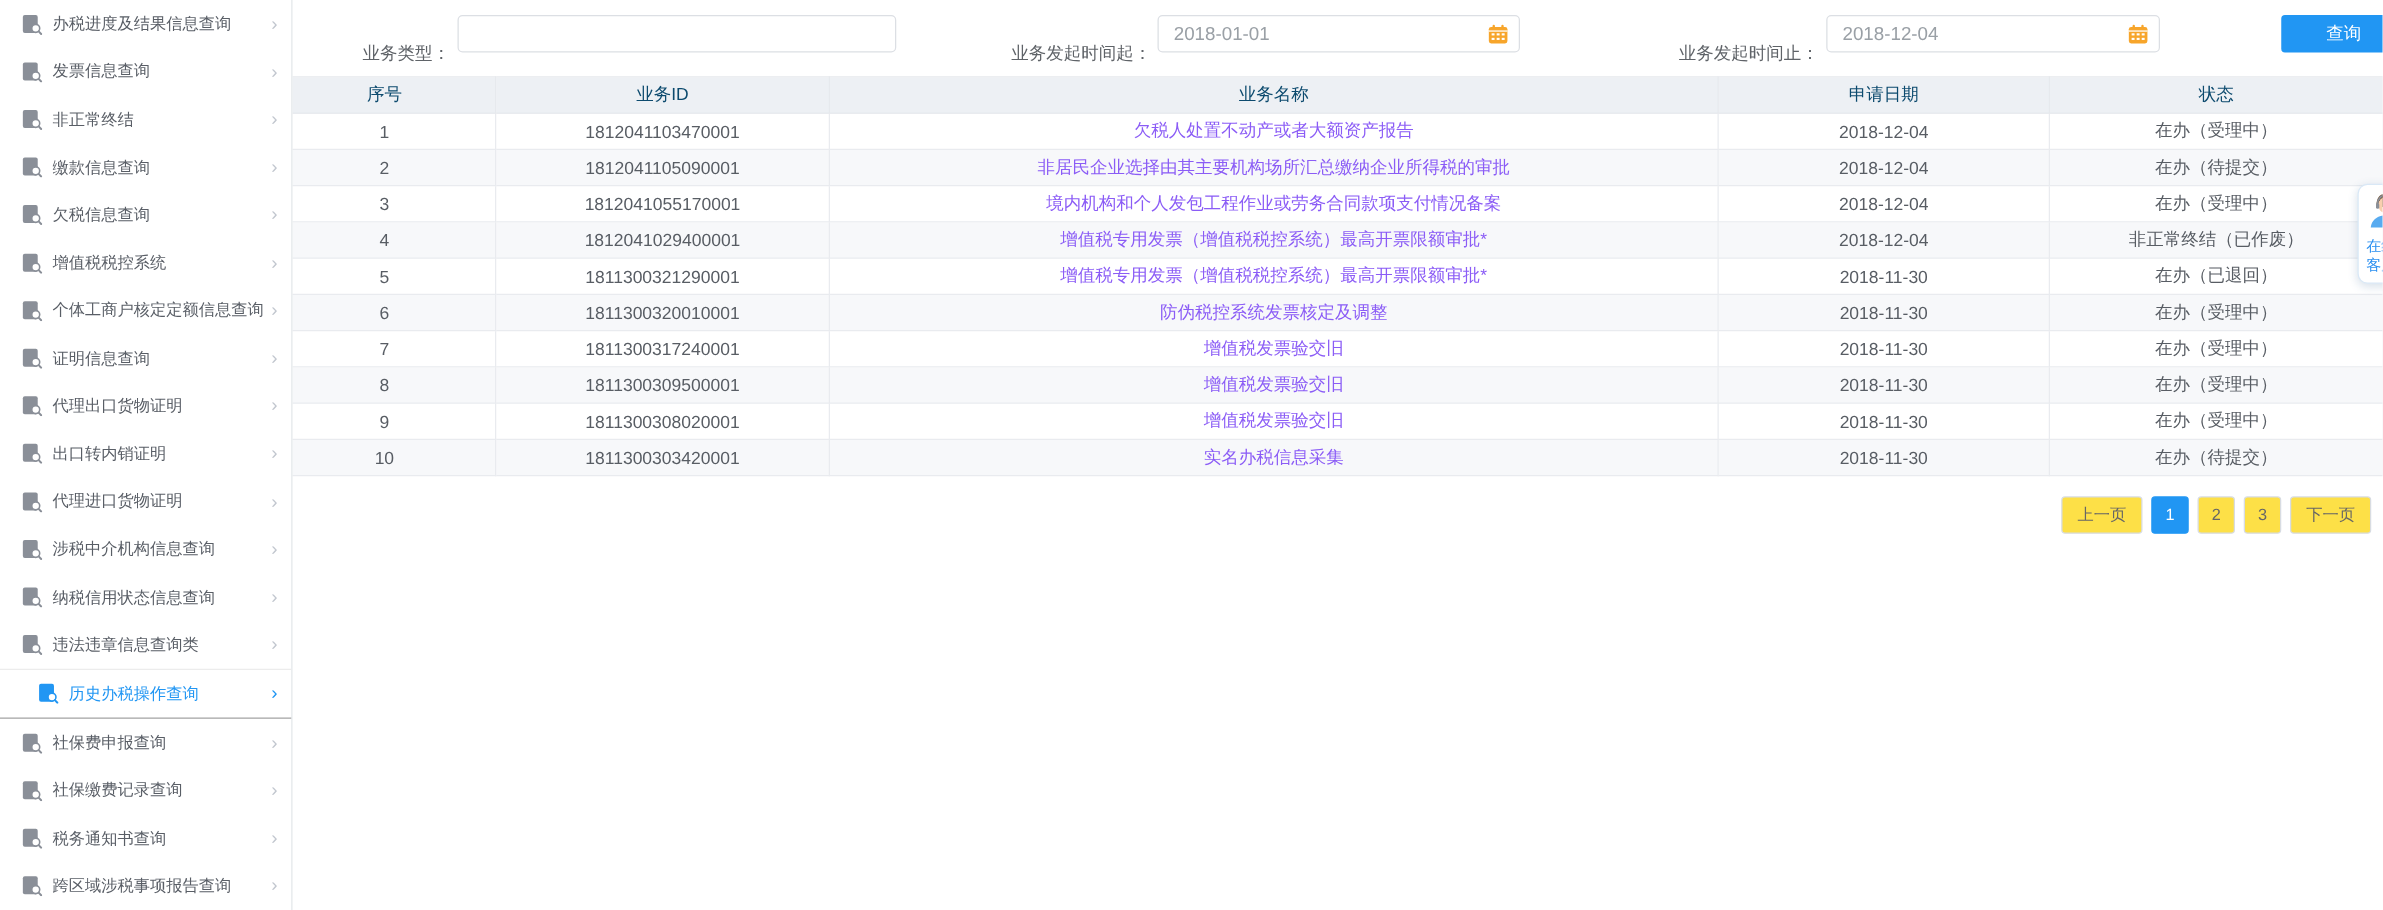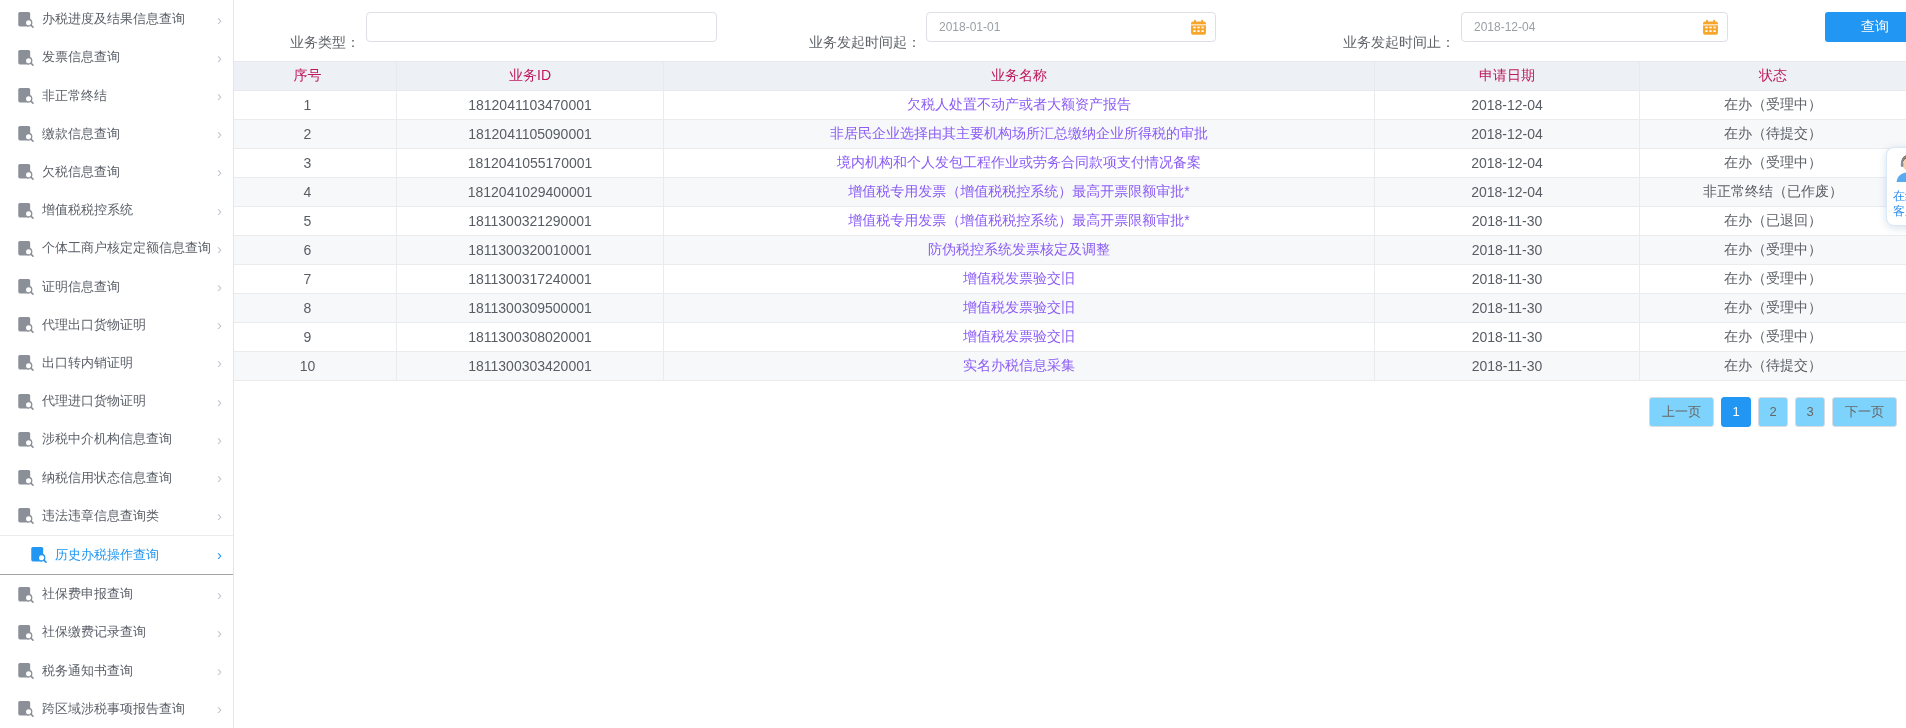--- a/index.html
+++ b/index.html
@@ -18,39 +18,39 @@
   .side-item.active { color:#2196f3; border-top:1px solid #ececec; border-bottom:1px solid #a3a3a3;padding-left:30px; }
   .side-item.active .mi, .side-item.active .chev { color:#2196f3; }
 
   
   .flabel { position:absolute; top:34px; width:130px; text-align:right;
     color:#5f6368; font-size:14px; }
   .ftext { position:absolute; top:12px; height:30px; border:1px solid #dcdfe4;
     border-radius:4px; background:#fff; font-size:13px; color:#666; padding:0 10px; outline:none; }
   .fdate { position:absolute; top:12px; height:30px; border:1px solid #dcdfe4;
     border-radius:4px; background:#fff; display:flex; align-items:center; padding:0 8px 0 12px; cursor:pointer; }
-  .fdate .dval { flex:1; font-size:12px; color:#9aa0a6; }
+  .fdate .dval { flex:1; font-size:15px; color:#9aa0a6; }
   .fdate .cal { width:17px; height:17px; flex:none; }
   .qbtn { position:absolute; top:12px; left:1825px; width:100px; height:30px;
     background:#2196f3; color:#fff; font-size:14px; border:none; border-radius:3px; cursor:pointer; }
 
   
   .results { position:absolute; left:218px; top:61px; width:1688px;
     border-collapse:collapse; table-layout:fixed; }
-  .results th { height:29px; background:#edf0f4; color:#be185d; font-weight:normal;
+  .results th { height:29px; background:#edf0f4; color:#0c4a6e; font-weight:normal;
     font-size:14px; border:1px solid #e6e9ed; text-align:center; }
   .results td { height:29px; color:#585d64; font-size:14px; border:1px solid #e9ebef;
     text-align:center; background:#fff; overflow:hidden; white-space:nowrap; }
   .results tr.alt td { background:#f7f8fa; }
   .results a { color:#8b5cf6; text-decoration:none; cursor:pointer; }
 
   
   .pagination { position:absolute; top:397px; right:9px; display:flex; gap:7px; }
   .pg { min-width:30px; height:30px; line-height:28px; padding:0 12px; text-align:center;
-    border:1px solid #d8dce2; border-radius:3px; background:#7dd3fc; color:#666;
+    border:1px solid #d8dce2; border-radius:3px; background:#fde047; color:#666;
     font-size:13px; cursor:pointer; }
   .pg.num { padding:0; }
   .pg.active { background:#2196f3; border-color:#2196f3; color:#fff; }
 
   
   .svc { position:absolute; left:1886px; top:147px; width:64px; padding:5px 6px 6px;
     background:#fff; border:1px solid #d9e8f6; border-radius:8px;
     box-shadow:0 2px 8px rgba(40,90,140,.18); display:flex; flex-direction:column;
     align-items:flex-start; cursor:pointer; z-index:3; }
   .svc .svc-label { margin-top:2px; width:28px; color:#2a8ff0; font-size:12px; line-height:15px; }

